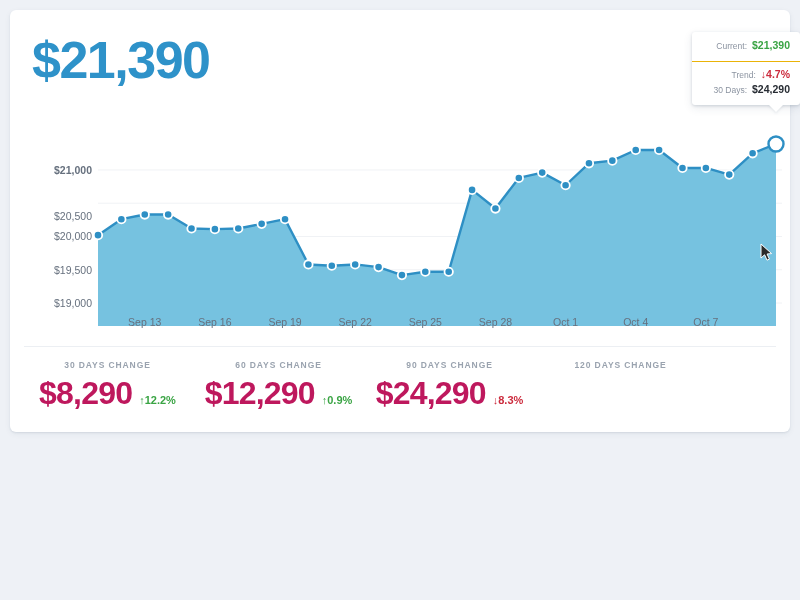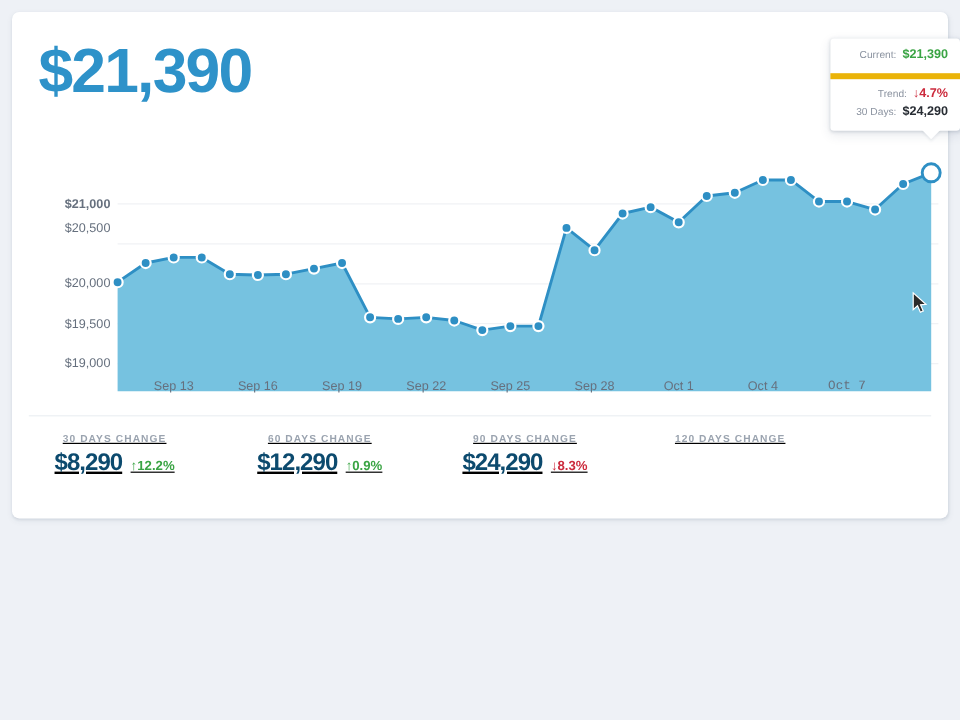--- a/index.html
+++ b/index.html
@@ -44,21 +44,21 @@
   .tt-row {
     display: flex;
     justify-content: flex-end;
     align-items: baseline;
     gap: 5px;
     padding: 0 10px;
     height: 15px;
     white-space: nowrap;
   }
   .tt-sec-top { padding: 7px 0 7px 0; margin-left: 32px; }
-  .tt-sec-bot { padding: 6px 0 7px 0; border-top: 5px solid #eab308; }
+  .tt-sec-bot { padding: 6px 0 7px 0; border-top: 1px solid #eab308; }
   .tt-label { font-size: 8.5px; color: #8b93a0; }
   .tt-val { font-size: 10.5px; font-weight: bold; }
   .tt-green { color: #3aa444; }
   .tt-red { color: #cc2b3d; }
   .tt-dark { color: #272c33; }
   .tt-caret {
     position: absolute;
     left: 76px; bottom: -7px;
     width: 0; height: 0;
     border-left: 8px solid transparent;
@@ -93,42 +93,41 @@
 
   
   .divider {
     position: absolute;
     left: 14px; top: 336px; right: 14px;
     height: 1px;
     background: #eceff3;
   }
   .stats {
     position: absolute;
-    left: 0; top: 350px; width: 684px;
+    left: 12px; top: 350px; width: 684px;
     display: flex;
-    text-decoration: underline;
   }
   .stat { flex: 1; text-align: center; }
   .stat-label {
     font-size: 8.5px;
     font-weight: bold;
     letter-spacing: 0.9px;
     color: #9aa3af;
     margin-bottom: 5px;
   }
   .stat-row {
     display: flex;
     align-items: baseline;
     justify-content: center;
     gap: 7px;
   }
   .stat-value {
-    font-size: 20px;
+    font-size: 32px;
     font-weight: bold;
-    color: #0c4a6e;
+    color: #be185d;
     letter-spacing: -0.8px;
   }
   .stat-delta { font-size: 11px; font-weight: bold; white-space: nowrap; }
   .up { color: #3aa444; }
   .down { color: #cc2b3d; }
 
   .cursor { position: absolute; left: 760px; top: 243px; z-index: 40; }
 </style>
 </head>
 <body>
@@ -156,21 +155,21 @@
           <span class="tt-val tt-dark">$24,290</span>
         </div>
       </div>
       <div class="tt-caret"></div>
     </div>
 
     <div class="ylabels">
         <div class="ylabel" style="top: 173.023px;">$19,000</div>
         <div class="ylabel" style="top: 139.754px;">$19,500</div>
         <div class="ylabel" style="top: 106.485px;">$20,000</div>
-        <div class="ylabel" style="top: 60px;">$20,500</div>
+        <div class="ylabel" style="top: 86px;">$20,500</div>
         <div class="ylabel" style="top: 39.9462px; font-weight: bold;">$21,000</div>
       </div>
 
     <div class="chart-wrap">
       <svg class="chart-svg" width="780" height="220" viewBox="0 0 780 220">
         <g>
             <line x1="88" x2="772" y1="173.02307692307693" y2="173.02307692307693" stroke="#f0f2f5" stroke-width="1"></line>
             <line x1="88" x2="772" y1="139.75384615384615" y2="139.75384615384615" stroke="#f0f2f5" stroke-width="1"></line>
             <line x1="88" x2="772" y1="106.4846153846154" y2="106.4846153846154" stroke="#f0f2f5" stroke-width="1"></line>
             <line x1="88" x2="772" y1="73.21538461538461" y2="73.21538461538461" stroke="#f0f2f5" stroke-width="1"></line>
@@ -215,21 +214,21 @@
 
     <div class="xlabels">
         <div class="xlabel" style="left: 134.759px;">Sep 13</div>
         <div class="xlabel" style="left: 204.897px;">Sep 16</div>
         <div class="xlabel" style="left: 275.034px;">Sep 19</div>
         <div class="xlabel" style="left: 345.172px;">Sep 22</div>
         <div class="xlabel" style="left: 415.31px;">Sep 25</div>
         <div class="xlabel" style="left: 485.448px;">Sep 28</div>
         <div class="xlabel" style="left: 555.586px;">Oct 1</div>
         <div class="xlabel" style="left: 625.724px;">Oct 4</div>
-        <div class="xlabel" style="left: 695.862px; font-family: Liberation Mono, monospace;">Oct 7</div>
+        <div class="xlabel" style="left: 695.862px;">Oct 7</div>
       </div>
 
     <div class="divider"></div>
 
     <div class="stats">
         <div class="stat">
           <div class="stat-label">30 DAYS CHANGE</div>
           <div class="stat-row">
             <span class="stat-value">$8,290</span>
             <span class="stat-delta up">↑12.2%</span>

